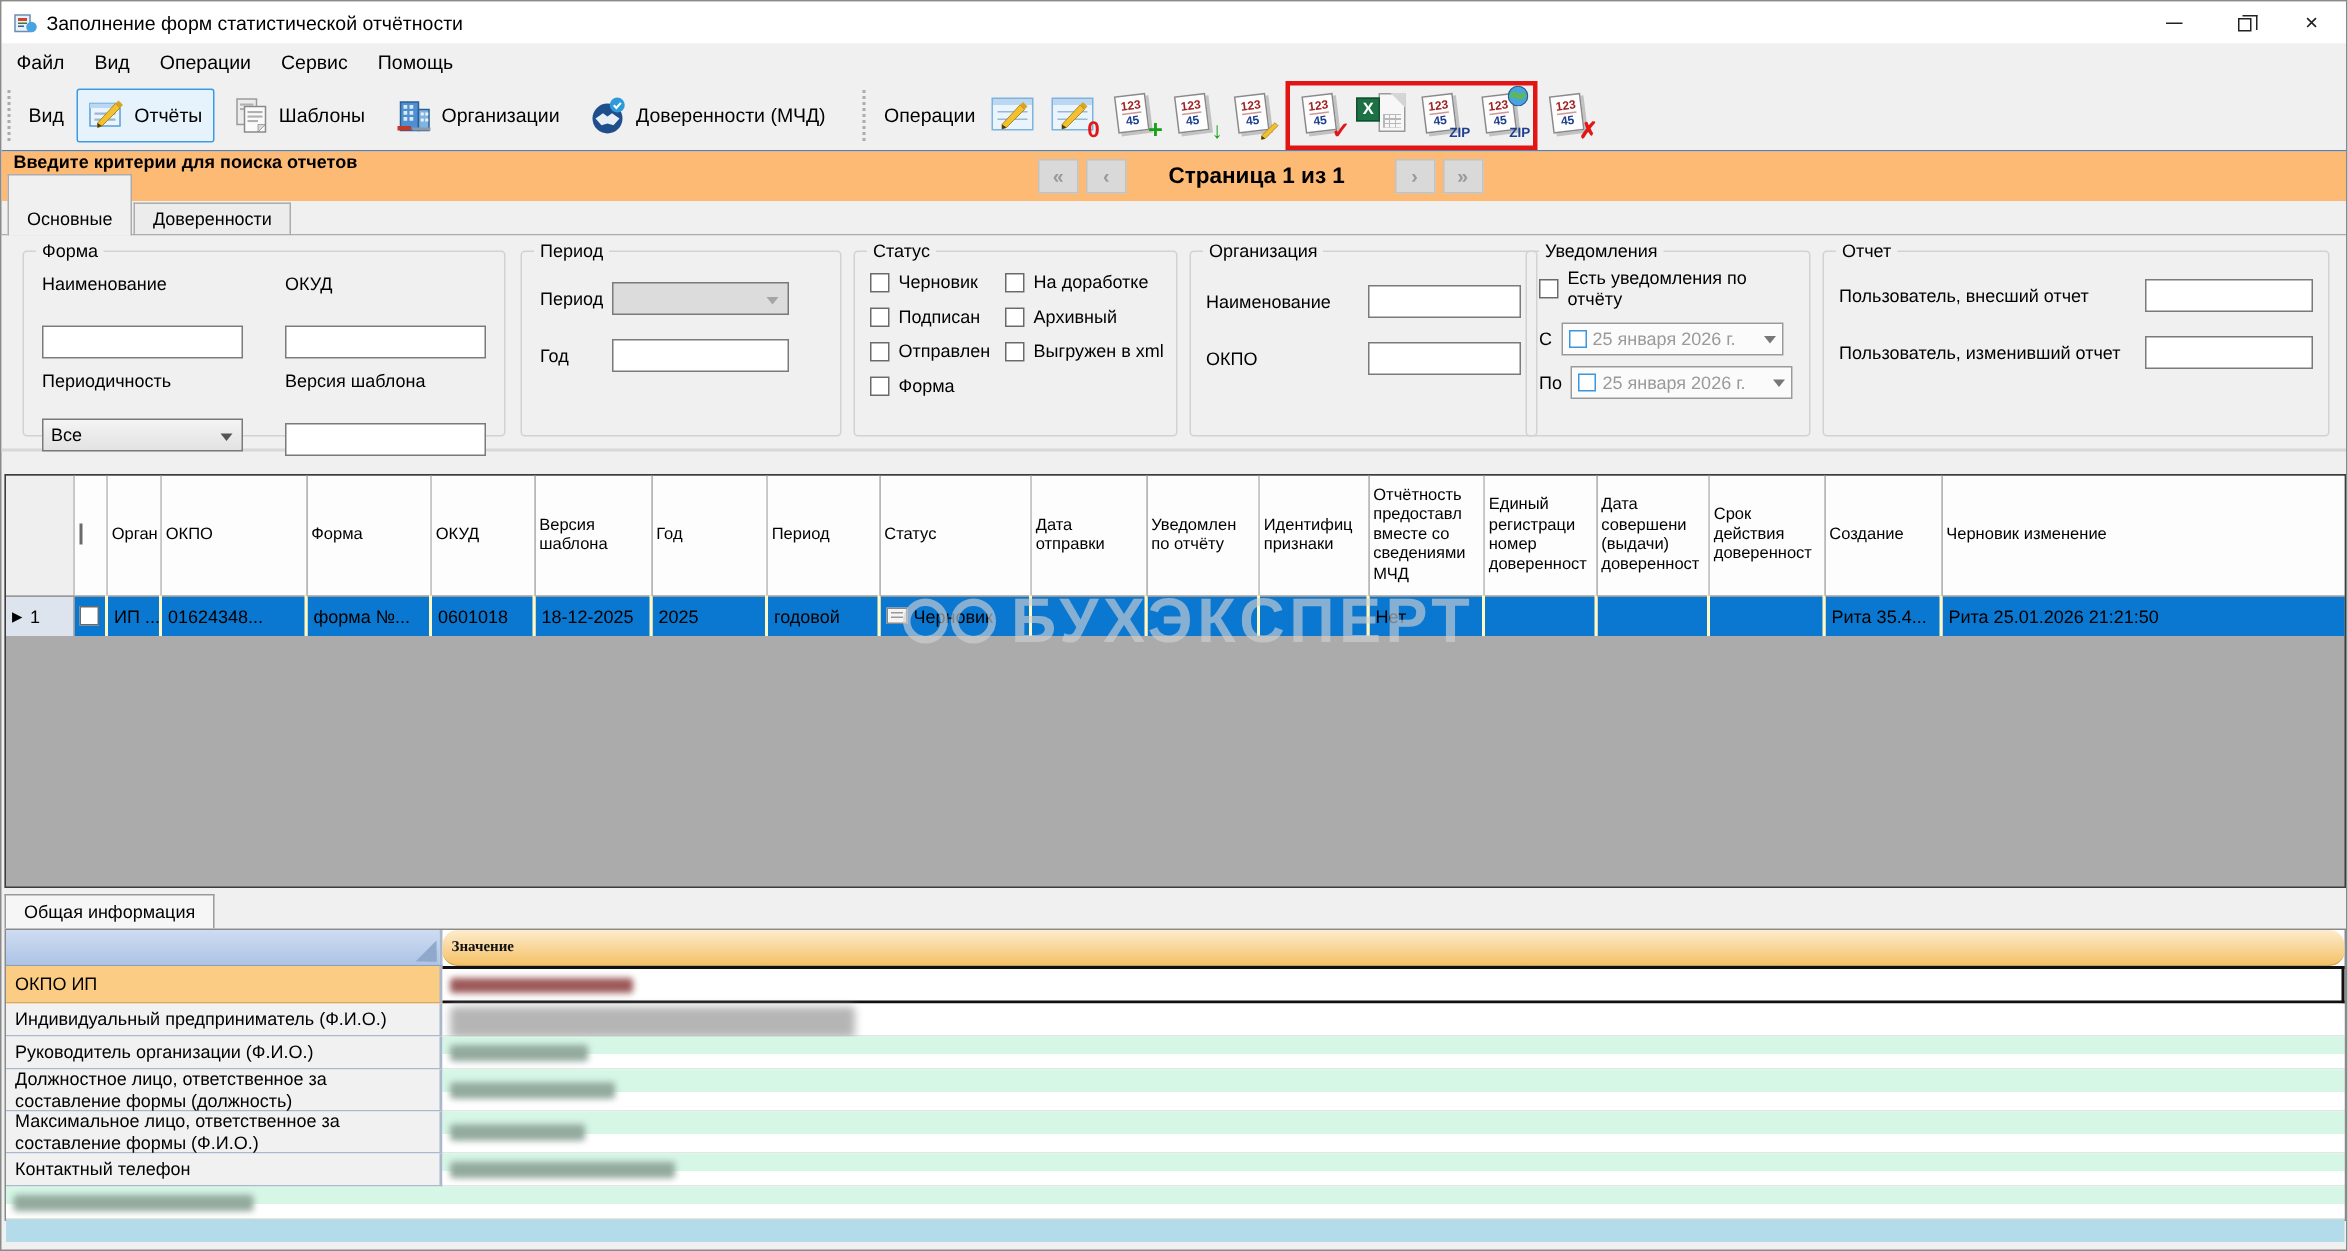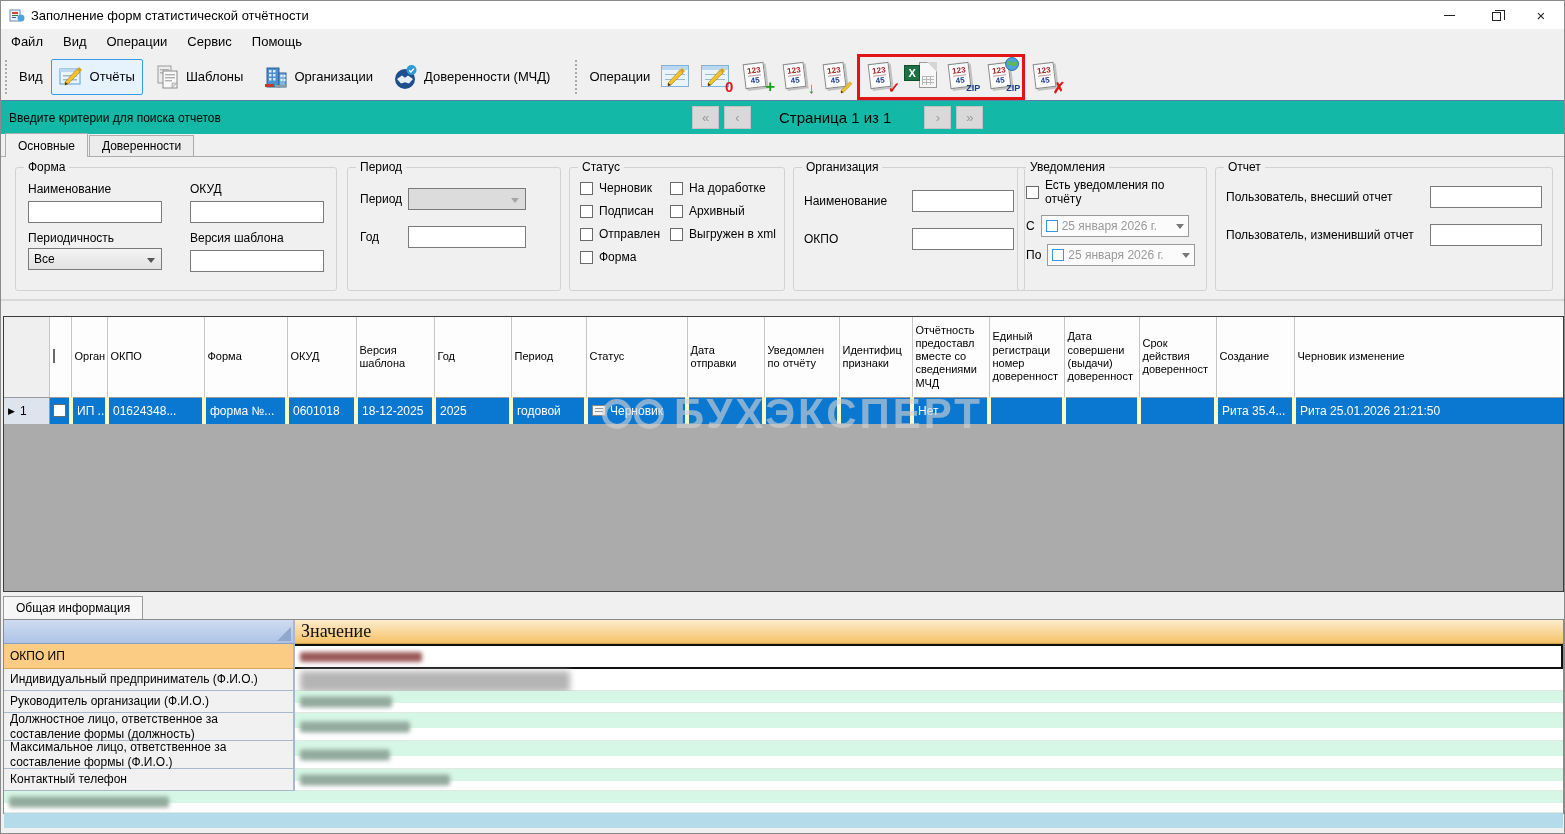--- a/index.html
+++ b/index.html
@@ -57,54 +57,54 @@
   .zero{position:absolute;right:0;bottom:-3px;color:#e01818;font-weight:bold;font-size:15px;font-style:normal;}
   .op-xl{position:relative;width:34px;height:32px;}
   .xl-page{position:absolute;right:1px;top:1px;width:18px;height:26px;background:#f7f7f7;border:1px solid #9a9a9a;}
   .xl-page:before{content:"";position:absolute;right:-1px;top:-1px;border:5px solid #d5d5d5;border-left-color:transparent;border-bottom-color:transparent;}
   .xl-page:after{content:"";position:absolute;left:2px;bottom:2px;width:12px;height:9px;
      background:repeating-linear-gradient(to bottom,#b8b8b8 0 1px,transparent 1px 3px),repeating-linear-gradient(to right,#b8b8b8 0 1px,transparent 1px 4px);}
   .xl-box{position:absolute;left:0;top:4px;width:16px;height:16px;background:#1e7145;border:1px solid #11502f;color:#fff;
      font-weight:bold;font-size:11px;display:flex;align-items:center;justify-content:center;}
 
   
-  .filterbar{position:relative;height:33px;display:flex;align-items:center;padding:0 8px;background:#14b8a6;}
+  .filterbar{position:relative;height:33px;display:flex;padding:0 8px;background:#fdba74;font-weight:bold;}
   .pager{position:absolute;left:686px;top:0;height:100%;display:flex;align-items:center;}
   .pg-btn{width:27px;height:23px;background:#d9d9d9;border:1px solid #c2c2c2;color:#9a9a9a;display:flex;align-items:center;justify-content:center;font-size:13px;margin-left:5px;}
   .pg-label{font-size:15px;margin:0 28px;}
   .fb-right{margin-left:auto;display:flex;align-items:center;gap:9px;}
   .spinner{display:flex;width:70px;height:22px;border:1px solid #7a7a7a;background:#fff;}
   .spinner input{flex:1;border:none;outline:none;font:inherit;padding:1px 4px;width:46px;}
   .spin-arrows{width:17px;border-left:1px solid #c8c8c8;display:flex;flex-direction:column;}
   .spin-arrows span{flex:1;display:flex;align-items:center;justify-content:center;background:#f0f0f0;}
   .tri-up{width:0;height:0;border:3px solid transparent;border-bottom:4px solid #555;margin-top:-3px;}
   .tri-dn{width:0;height:0;border:3px solid transparent;border-top:4px solid #555;margin-bottom:-3px;}
   .push-btn{height:24px;padding:0 13px;background:#e7e7e7;border:1px solid #adadad;font:inherit;display:flex;align-items:center;}
 
   
   .tabstrip{height:23px;display:flex;align-items:flex-end;padding-left:4px;position:relative;}
   .tabstrip:after{content:"";position:absolute;left:0;right:0;bottom:0;height:1px;background:#acacac;}
   .tab{padding:3px 12px 4px;border:1px solid #acacac;border-bottom:none;background:#ececec;font-size:12px;position:relative;margin-right:1px;}
-  .tab.active{background:#f0f0f0;z-index:2;padding-top:5px;}
+  .tab.active{background:#f0f0f0;z-index:2;padding-top:22px;}
   .tab.active:after{content:"";position:absolute;left:0;right:0;bottom:-1px;height:1px;background:#f0f0f0;}
 
   
   .filters{position:relative;height:144px;background:#f0f0f0;border-bottom:2px solid #d8d8d8;}
   .gbox{position:absolute;top:10px;height:124px;border:1px solid #d2d2d2;border-radius:3px;}
   .gb-title{position:absolute;top:-8px;left:8px;background:#f0f0f0;padding:0 4px;font-size:12px;}
   .f-label{display:block;margin:0 0 3px;}
   .t-input{height:22px;border:1px solid #7a7a7a;background:#fff;width:100%;font:inherit;padding:0 3px;}
   .combo{height:22px;border:1px solid #7a7a7a;background:linear-gradient(#f4f4f4,#e2e2e2);display:flex;align-items:center;padding:0 5px;position:relative;}
   .combo .chev{position:absolute;right:6px;width:0;height:0;border:4px solid transparent;border-top:5px solid #555;top:9px;}
   .combo.disabled{background:#dcdcdc;color:#888;}
   .combo.disabled .chev{border-top-color:#a5a5a5;}
   .gb-forma{left:14px;width:322px;}
   .col2{display:flex;gap:28px;padding:14px 12px 0;}
   .col2 > div{width:138px;}
-  .stack > * + *{margin-top:2px;}
+  .stack > * + *{margin-top:18px;}
   .f-row{display:flex;align-items:center;margin-bottom:16px;}
   .gb-period{left:346px;width:214px;}
   .gb-period .inner{padding:20px 12px 0;}
   .gb-period .f-row label{width:48px;}
   .gb-period .combo,.gb-period .t-input{width:118px;}
   .gb-status{left:568px;width:216px;}
   .gb-status .inner{padding:13px 10px 0;display:flex;gap:10px;}
   .ck-row{display:flex;align-items:center;gap:6px;margin-bottom:9px;white-space:nowrap;}
   .cb{width:13px;height:13px;background:#fff;border:1px solid #6a6a6a;flex:none;}
   .gb-org{left:792px;width:232px;}
@@ -124,21 +124,21 @@
 
   
   .gridwrap{position:absolute;left:2px;top:315px;width:1561px;height:276px;background:#ababab;border:1px solid #3c3c3c;overflow:hidden;}
   table.grid{border-collapse:collapse;table-layout:fixed;width:1561px;}
   .c0{width:45px}.c1{width:22px}.c2{width:36px}.c3{width:97px}.c4{width:83px}.c5{width:69px}.c6{width:78px}
   .c7{width:77px}.c8{width:75px}.c9{width:101px}.c10{width:77px}.c11{width:75px}.c12{width:73px}.c13{width:77px}
   .c14{width:75px}.c15{width:75px}.c16{width:77px}.c17{width:78px}.c18{width:271px}
   .grid th{background:#fdfdfd;border-right:1px solid #c6c6c6;border-bottom:1px solid #9a9a9a;height:80px;
     font-weight:normal;font-size:11px;line-height:1.2;text-align:left;vertical-align:middle;padding:2px 3px;overflow:hidden;}
   .grid th.marker{background:#efefef;}
-  .grid td{height:27px;background:#0a78d0;color:#ffffff;border-right:4px solid #fef9c3;font-size:12px;padding:0 4px;overflow:hidden;white-space:nowrap;}
+  .grid td{height:27px;background:#0a78d0;color:#000000;border-right:2px solid #fef9c3;font-size:12px;padding:0 4px;overflow:hidden;white-space:nowrap;}
   .grid td.marker{background:#dde4ee;color:#000;border-right:1px solid #9a9a9a;}
   .marker-inner{display:flex;align-items:center;gap:5px;}
   .marker-inner:before{content:"▶";font-size:9px;}
   .cell-ck{display:flex;justify-content:center;}
   .status-inner{display:flex;align-items:center;gap:4px;}
   .doc-ico{width:14px;height:11px;background:#f4f4f4;border:1px solid #888;position:relative;flex:none;}
   .doc-ico:before{content:"";position:absolute;left:2px;top:2px;right:2px;height:1px;background:#999;box-shadow:0 3px 0 #999;}
   .watermark{position:absolute;left:598px;top:73px;display:flex;align-items:center;gap:10px;color:#d2d2d2;opacity:.62;pointer-events:none;}
   .wm-logo{display:flex;gap:2px;}
   .wm-logo span{width:30px;height:30px;border:5px solid #d2d2d2;border-radius:50%;}
@@ -148,21 +148,21 @@
   .info-tabstrip{position:absolute;left:2px;top:592px;height:26px;display:flex;align-items:flex-end;}
   .info-tab{padding:4px 12px;border:1px solid #9a9a9a;border-bottom:none;background:#f6f6f6;font-size:12px;}
   .infowrap{position:absolute;left:2px;top:618px;width:1561px;border:1px solid #8a8a8a;background:#fff;}
   .inf-row{display:flex;}
   .inf-label{width:291px;flex:none;background:#f1f1f1;border-right:2px solid #aab8cc;border-bottom:1px solid #aab8cc;
     padding:3px 6px;font-size:12px;line-height:1.25;display:flex;flex-direction:column;justify-content:center;}
   .inf-value{flex:1;position:relative;border-bottom:1px solid #dfe8e2;background:linear-gradient(#d6f6e6 0 55%,#ffffff 55%);}
   .hdr .inf-label{background:linear-gradient(#cfdcf1,#adc4e6);height:24px;position:relative;border-bottom:1px solid #8ba0c0;}
   .hdr .inf-label:after{content:"";position:absolute;right:2px;bottom:2px;border:7px solid transparent;border-right-color:#8fa8cc;border-bottom-color:#8fa8cc;}
   .hdr .inf-value{background:linear-gradient(#fdeccd,#f5c268);border-bottom:1px solid #caa24a;display:flex;align-items:center;
-    font-family:"Liberation Serif",serif;font-weight:normal;font-size:18px;padding:0 6px;color:#111;}
+    font-family:"Liberation Serif",serif;font-weight:bold;font-size:10px;padding:0 6px;color:#111;border-radius:10px;}
   .sel .inf-label{background:#fbcc84;border-bottom:1px solid #d8a85a;}
   .sel .inf-value{background:#fff;border:2px solid #111;border-left:none;}
   .blur-block{position:absolute;left:5px;top:50%;transform:translateY(-50%);height:11px;border-radius:2px;filter:blur(2px);}
   .bb-red{background:#9c5a5a;height:10px;}
   .bb-gray{background:#b5b5b5;height:21px;top:2px;transform:none;filter:blur(3px);}
   .bb-grn{background:#93aa9e;}
   .bottom-strip{position:absolute;left:3px;top:812px;width:1559px;height:15px;background:#b4dbe9;}
 </style>
 </head>
 <body>

